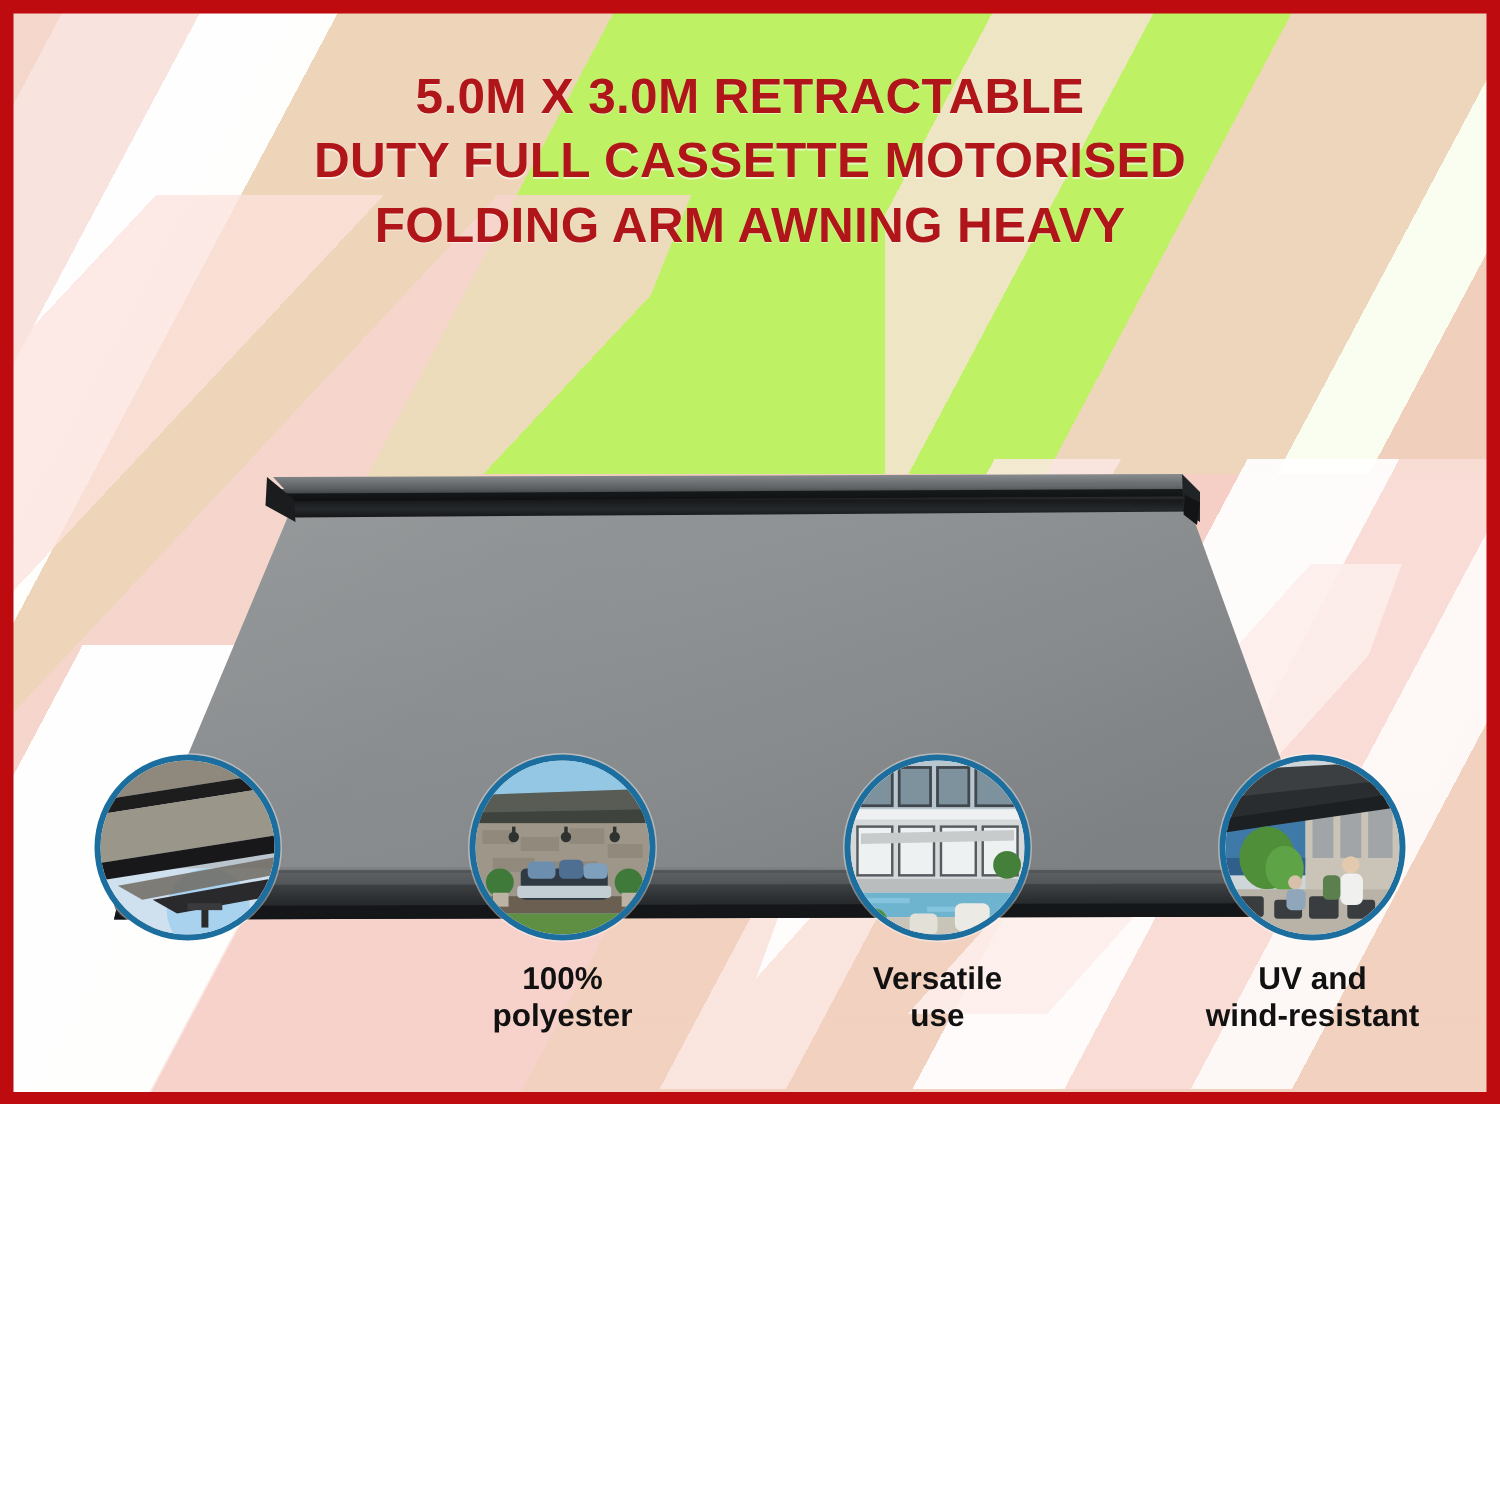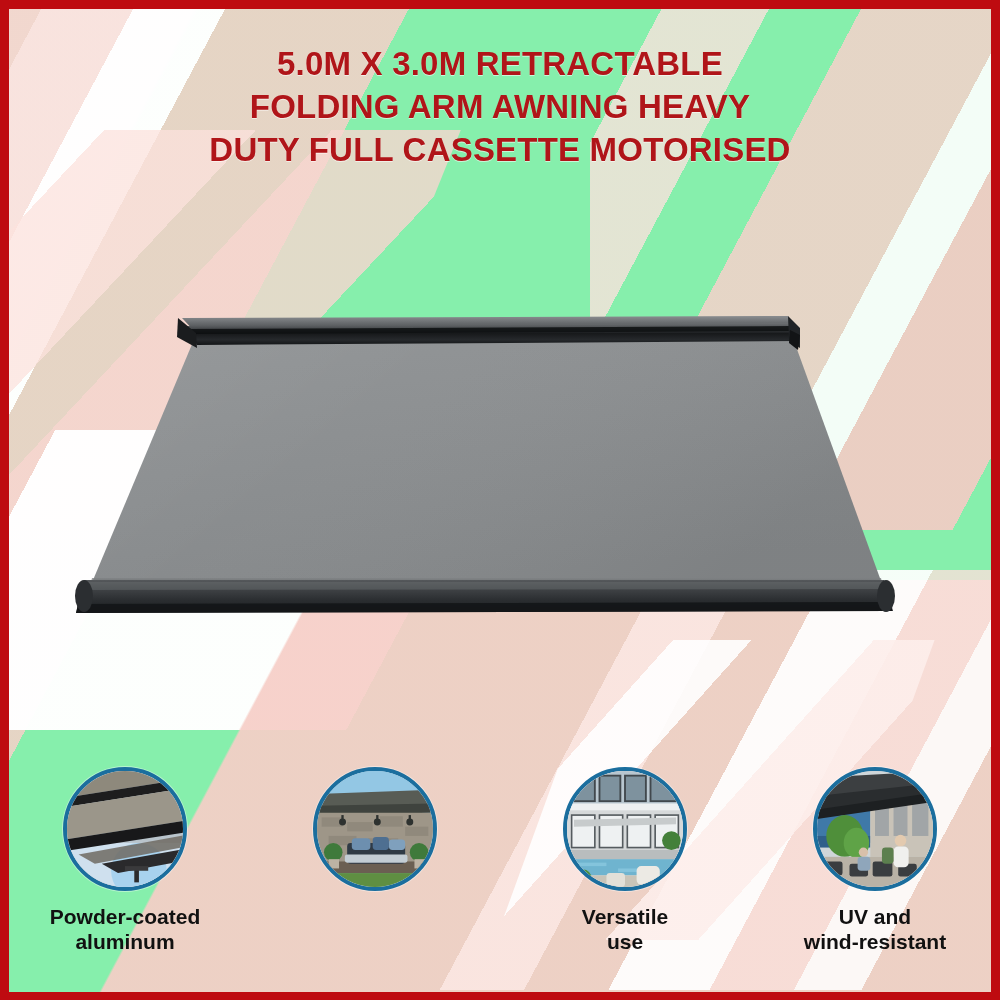--- a/index.html
+++ b/index.html
@@ -2,23 +2,23 @@
 <html><head>
 <meta charset="utf-8">
 <style>
   html,body{margin:0;padding:0;}
   body{
     width:1000px;height:1000px;overflow:hidden;
     font-family:"Liberation Sans", sans-serif;
     background:#ffffff;
   }
   #stage{
-    position:relative;width:1000px;height:1000px;
+    position:relative;width:1000px;height:736px;
     box-sizing:border-box;
-    background:#86efac;
+    background:#bef264;
     overflow:hidden;
   }
   
   .frame-edge{position:absolute;background:#BE0B10;z-index:60;}
   .frame-top{left:0;top:0;width:1000px;height:9px;}
   .frame-bottom{left:0;bottom:0;width:1000px;height:8px;}
   .frame-left{left:0;top:0;width:9px;height:1000px;}
   .frame-right{right:0;top:0;width:9px;height:1000px;}
 
   
@@ -161,22 +161,22 @@
   <div class="bg-layer bg-stripes-tl"></div>
   <div class="bg-chevron-tl"></div>
   <div class="bg-stripes-tr"></div>
   <div class="bg-white-mid"></div>
   <div class="bg-pink-br"></div>
   <div class="bg-chevron-br"></div>
   <div class="bg-chevron-br2"></div>
 
   <div id="title">
     <span class="tline">5.0M X 3.0M RETRACTABLE</span>
+    <span class="tline">DUTY FULL CASSETTE MOTORISED</span>
     <span class="tline">FOLDING ARM AWNING HEAVY</span>
-    <span class="tline">DUTY FULL CASSETTE MOTORISED</span>
   </div>
 
   <svg id="product" viewBox="0 0 1000 700">
     <defs>
       <linearGradient id="fabricGrad" x1="0" y1="0" x2="0.25" y2="1">
         <stop offset="0%" stop-color="#909395"></stop>
         <stop offset="45%" stop-color="#8B8E90"></stop>
         <stop offset="100%" stop-color="#85888A"></stop>
       </linearGradient>
       <linearGradient id="cassetteGrad" x1="0" y1="0" x2="0" y2="1">
@@ -250,24 +250,20 @@
             <path d="M -20,26 L 120,4 L 120,12 L -20,34 Z" fill="#1d1d1e"></path>
             <path d="M -20,34 L 120,12 L 120,40 L -20,62 Z" fill="#9b968a"></path>
             <path d="M -20,62 L 120,40 L 120,50 L -20,72 Z" fill="#18181a"></path>
             <path d="M 10,72 L 120,52 L 120,62 L 24,80 Z" fill="#6e6a62" opacity="0.85"></path>
             <path d="M 30,80 L 120,64 L 120,74 L 44,88 Z" fill="#2a2a2c"></path>
             <rect x="58" y="84" width="4" height="12" fill="#2b2b2d"></rect>
             <rect x="50" y="82" width="20" height="4" fill="#3a3a3c"></rect>
           </g>
         </svg>
       </div>
-      <div class="feature-label">
-        <span>Powder-coated</span>
-        <span>aluminum</span>
-      </div>
     </div>
 
     <div class="feature">
       <div class="badge-ring">
         <svg class="badge-inner" viewBox="0 0 100 100" preserveAspectRatio="xMidYMid slice">
           <rect width="100" height="100" fill="#8fc4e0"></rect>
           <rect x="0" y="0" width="100" height="20" fill="#93c7e4"></rect>
           <path d="M -5,20 L 105,16 L 105,34 L -5,34 Z" fill="#585c55"></path>
           <path d="M -5,30 L 105,28 L 105,36 L -5,38 Z" fill="#3f433e"></path>
           <rect x="0" y="36" width="100" height="44" fill="#9e9688"></rect>
@@ -293,20 +289,24 @@
           <rect x="30" y="58" width="16" height="10" rx="3" fill="#6d8faf"></rect>
           <rect x="48" y="57" width="14" height="11" rx="3" fill="#4e6f91"></rect>
           <rect x="62" y="59" width="14" height="9" rx="3" fill="#7fa0bd"></rect>
           <rect x="24" y="72" width="54" height="7" rx="2" fill="#c3cdd4"></rect>
           <circle cx="14" cy="70" r="8" fill="#3f7a3b"></circle>
           <rect x="10" y="76" width="9" height="8" fill="#bdb3a4"></rect>
           <circle cx="88" cy="70" r="8" fill="#3f7a3b"></circle>
           <rect x="84" y="76" width="9" height="8" fill="#bdb3a4"></rect>
         </svg>
       </div>
+      <div class="feature-label">
+        <span>100%</span>
+        <span>polyester</span>
+      </div>
     </div>
 
     <div class="feature">
       <div class="badge-ring">
         <svg class="badge-inner" viewBox="0 0 100 100" preserveAspectRatio="xMidYMid slice">
           <rect width="100" height="100" fill="#dfe4e6"></rect>
           <rect x="0" y="0" width="100" height="30" fill="#b8c6cf"></rect>
           <g fill="#7e929e">
             <rect x="6" y="4" width="18" height="22"></rect>
             <rect x="28" y="4" width="18" height="22"></rect>

